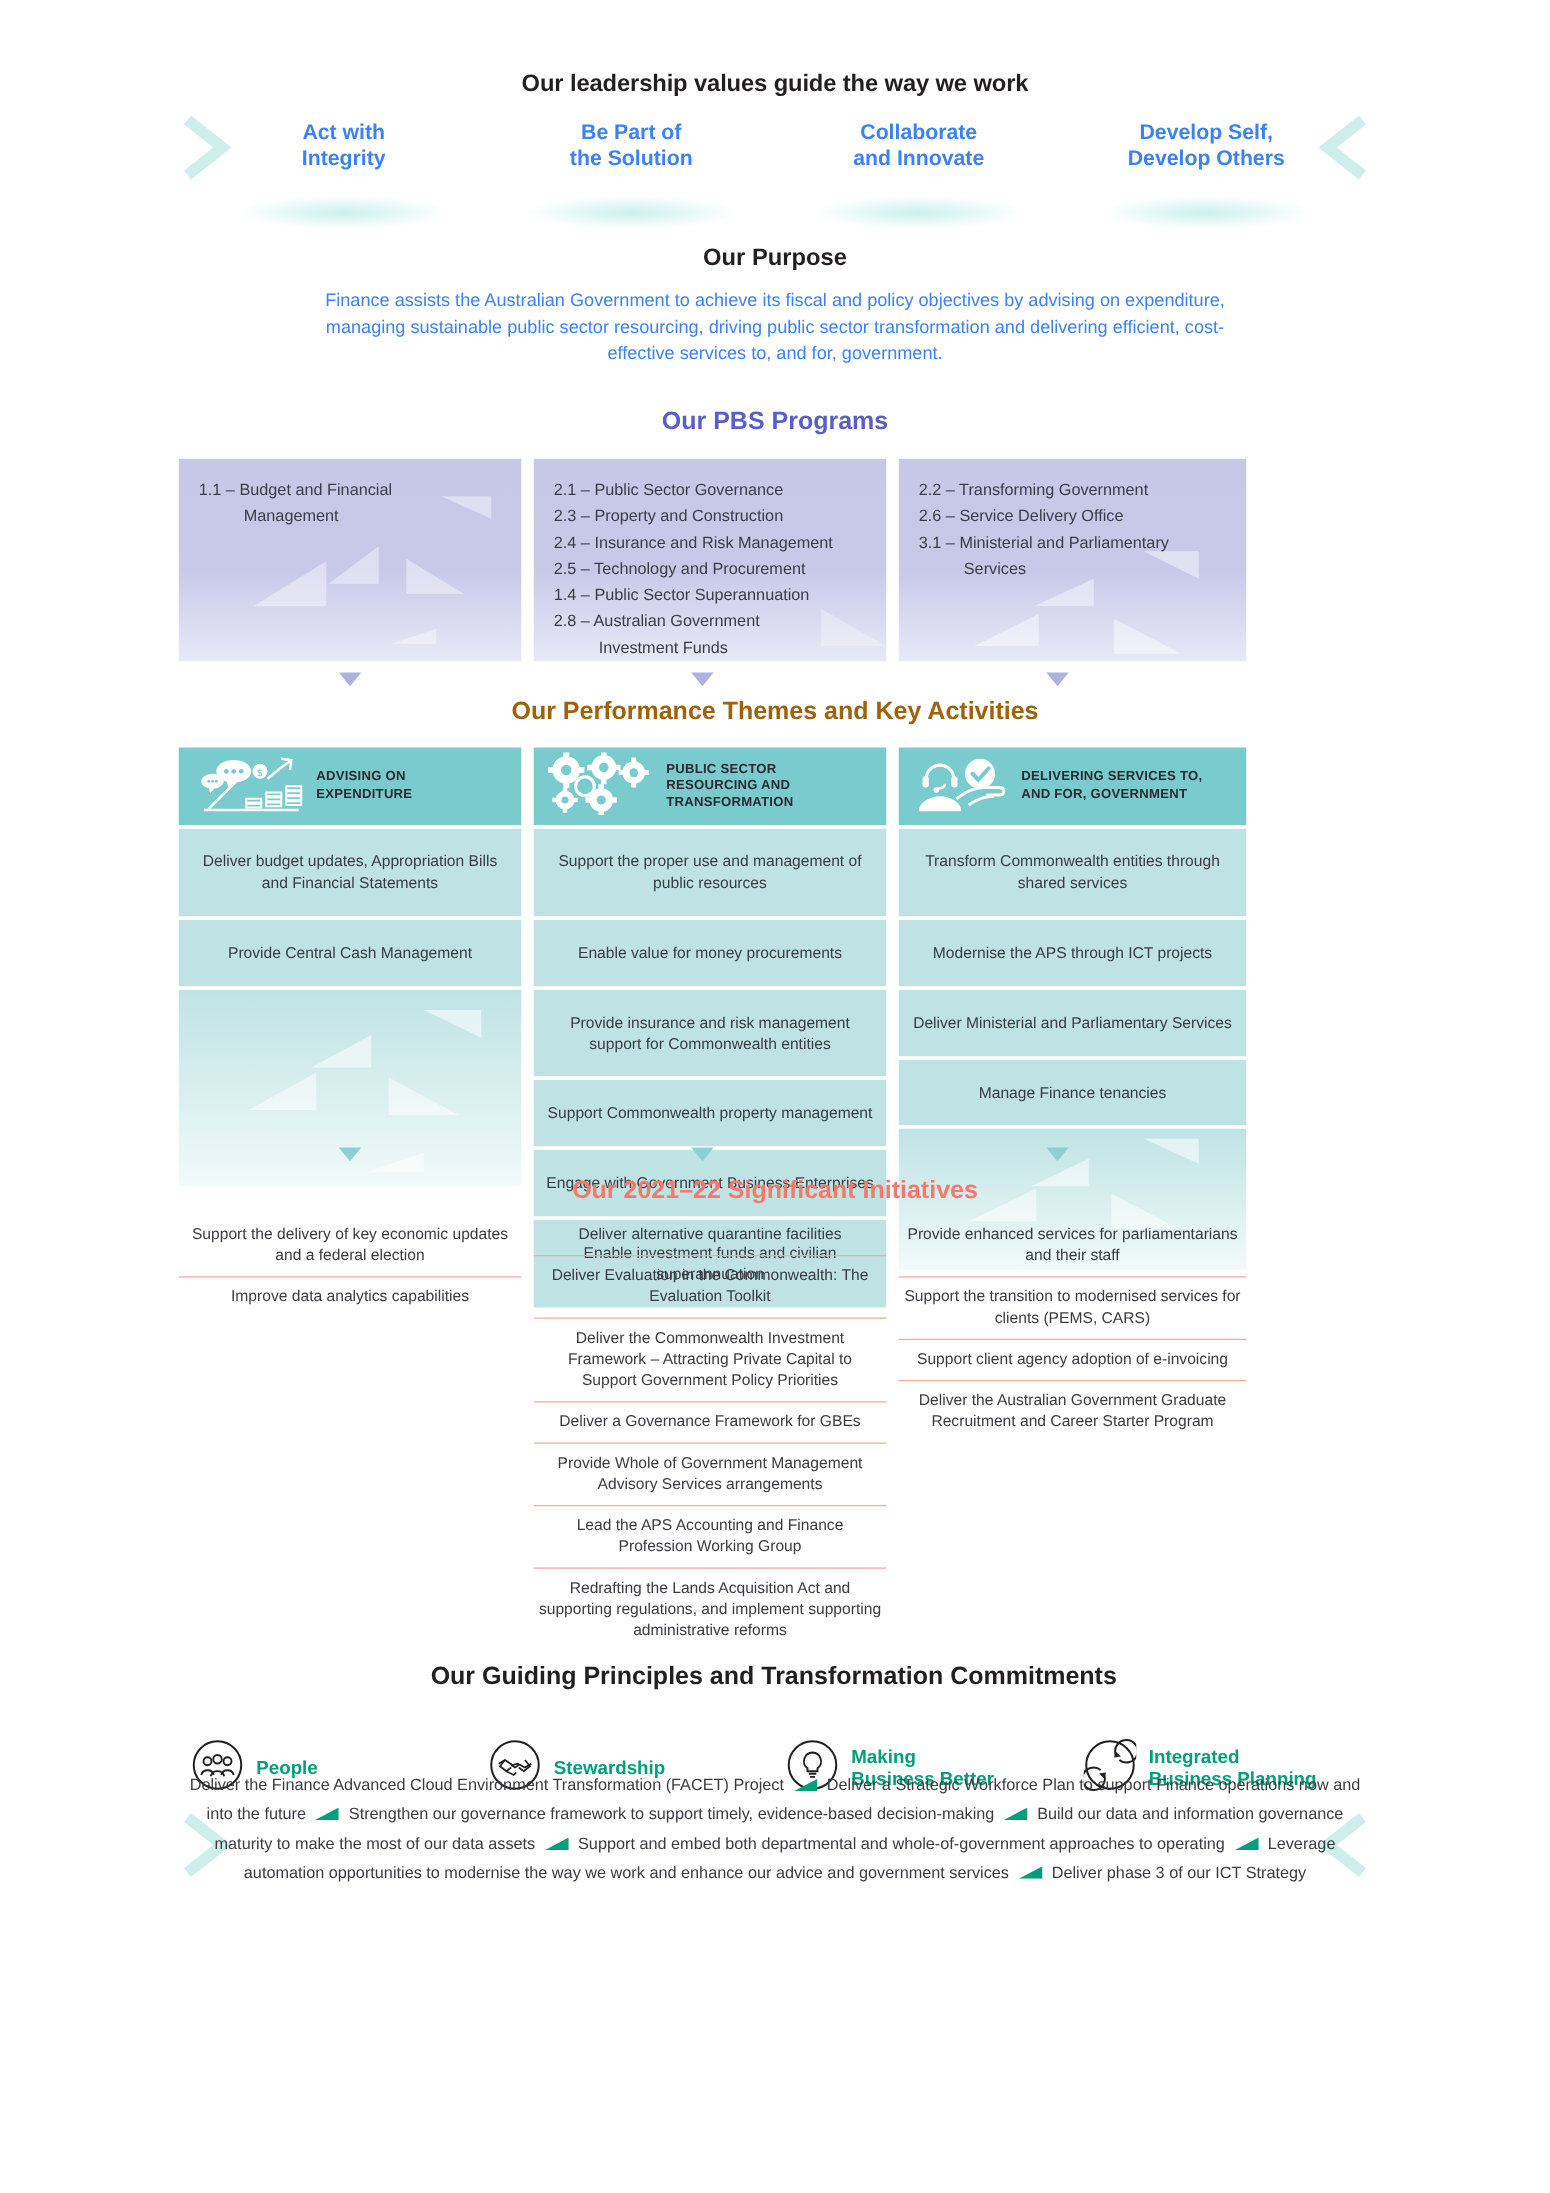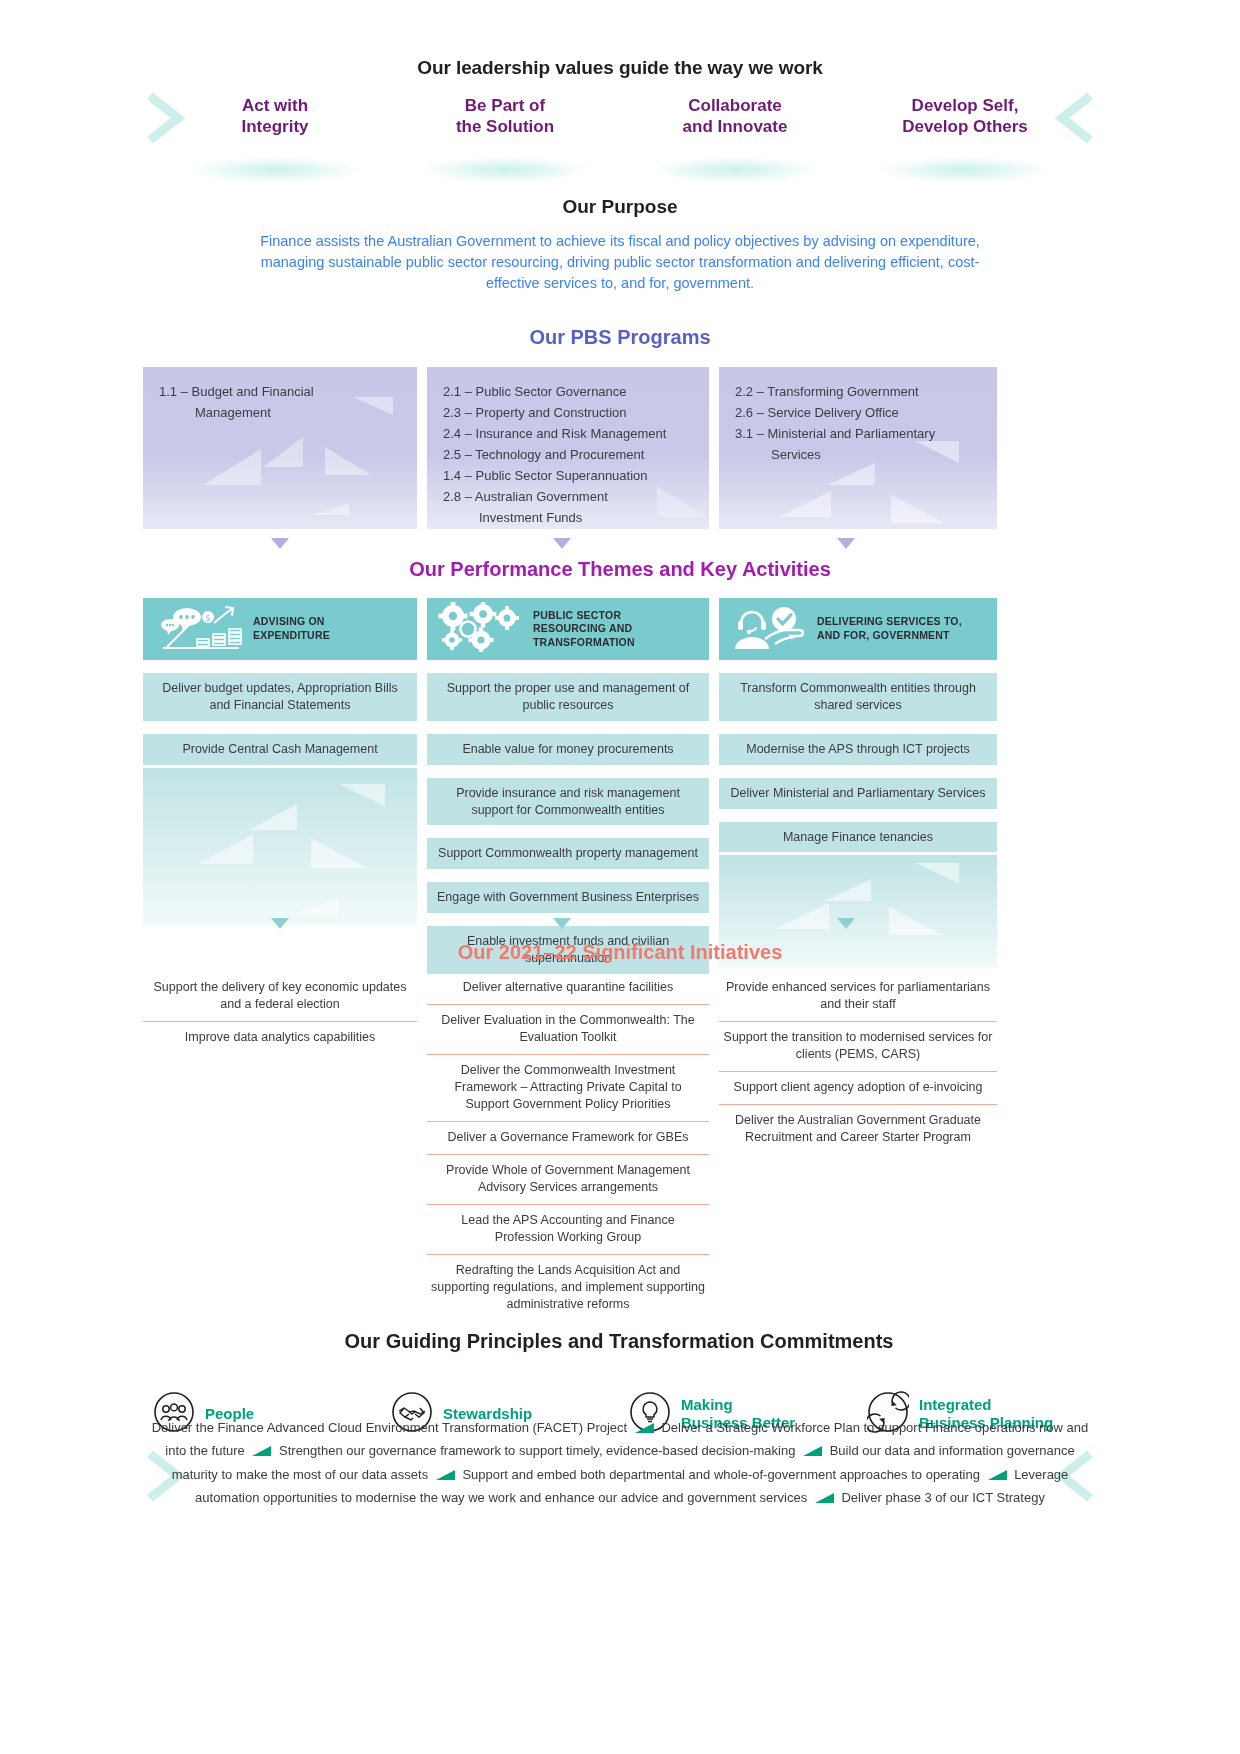--- a/index.html
+++ b/index.html
@@ -19,32 +19,32 @@
   
   .h-main {
     text-align: center; font-size: 19px; font-weight: bold;
     color: #231f20; letter-spacing: -0.1px;
   }
   .h-section {
     text-align: center; font-weight: bold; font-size: 20px;
   }
   .h-purpose { color: #231f20; font-size: 19px; font-weight: bold; text-align:center;}
   .h-pbs { color: #5a5fc7; }
-  .h-themes { color: #a21caf; }
+  .h-themes { color: #a16207; }
   .h-init { color: #f4796b; }
   .h-bottom { color: #231f20; font-size: 20px; font-weight:bold; text-align:center; }
 
   
   .values-row {
     position: absolute; left: 160px; top: 95px; width: 920px;
     display: flex;
   }
   .value-cell {
     flex: 1; text-align: center;
-    color: #701a75; font-weight: bold; font-size: 17px; line-height: 1.25;
+    color: #3b82f6; font-weight: bold; font-size: 17px; line-height: 1.25;
     position: relative;
   }
   .value-cell .glow {
     position: absolute; left: 14%; right: 14%; top: 62px; height: 26px;
     background: radial-gradient(ellipse at center, rgba(200,240,235,0.95) 0%, rgba(255,255,255,0) 72%);
   }
 
   
   .purpose-wrap { position: absolute; left: 250px; top: 196px; width: 740px; text-align: center; }
   .purpose-body {
@@ -86,23 +86,23 @@
   .theme-head {
     background: #79cbcd; height: 62px;
     display: flex; align-items: center; gap: 8px; padding: 0 10px;
   }
   .theme-head .ic { flex: 0 0 auto; }
   .theme-head .tt {
     font-size: 10.5px; font-weight: bold; color: #2b2b33;
     line-height: 1.3; letter-spacing: 0.2px;
   }
   .act {
-    background: #bfe3e4; margin-top: 13px;
+    background: #bfe3e4; margin-top: 3px;
     font-size: 12.5px; line-height: 1.35; color: #3b3b44;
-    text-align: center; padding: 7px 10px;
+    text-align: center; padding: 18px 10px;
   }
   .act-filler {
     margin-top: 3px; position: relative; overflow: hidden;
     background: linear-gradient(to bottom, #bfe3e4 0%, #d6edee 45%, #f2fafa 100%);
   }
 
   
   .init-wrap { top: 972px; }
   .init-col { width: 274px; }
   .init-item {

